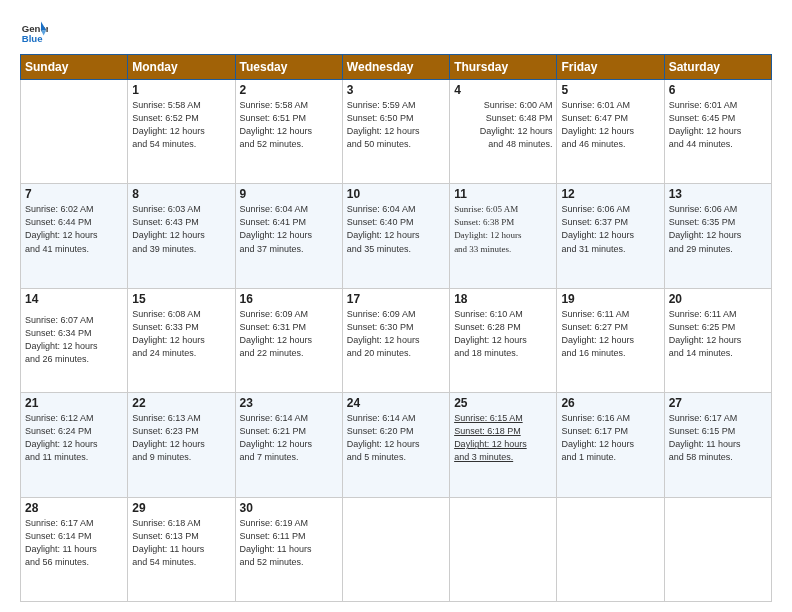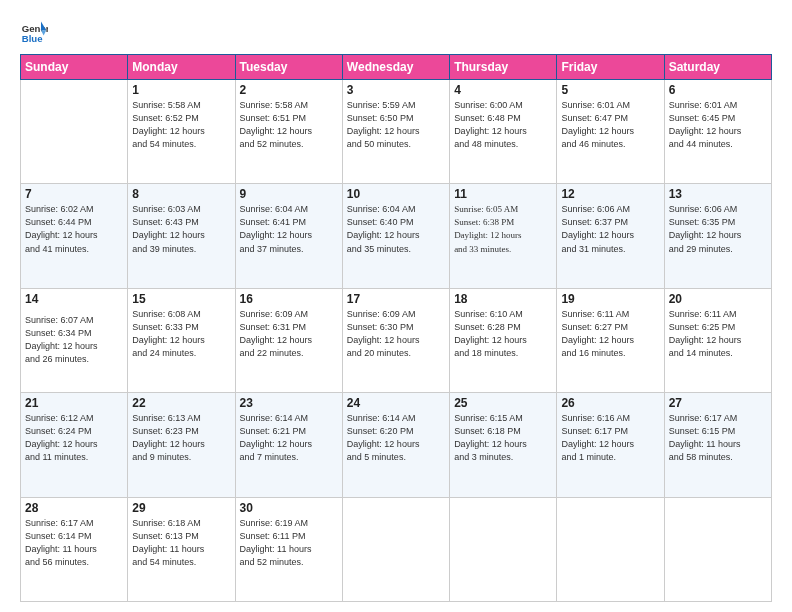--- a/index.html
+++ b/index.html
@@ -46,21 +46,21 @@
       color: #444;
       margin-top: 2px;
     }
     .calendar {
       width: 100%;
       border-collapse: collapse;
       flex: 1;
       table-layout: fixed;
     }
     .calendar thead th {
-      background: #ec4899;
+      background: #a16207;
       color: #fff;
       font-size: 12px;
       font-weight: bold;
       padding: 5px 4px;
       text-align: left;
       border: 1px solid #1e5a9a;
     }
     .calendar tbody td {
       border: 1px solid #ccc;
       vertical-align: top;
@@ -141,21 +141,21 @@
           </td>
           <td>
             <span class="day-num">3</span>
             <div class="day-info" style="white-space: pre-line;">Sunrise: 5:59 AM
 Sunset: 6:50 PM
 Daylight: 12 hours
 and 50 minutes.</div>
           </td>
           <td>
             <span class="day-num">4</span>
-            <div class="day-info" style="white-space: pre-line;">Sunrise: 6:00 AM
+            <div class="day-info" style="white-space: pre-line; text-align: right;">Sunrise: 6:00 AM
 Sunset: 6:48 PM
 Daylight: 12 hours
 and 48 minutes.</div>
           </td>
           <td>
             <span class="day-num">5</span>
             <div class="day-info" style="white-space: pre-line;">Sunrise: 6:01 AM
 Sunset: 6:47 PM
 Daylight: 12 hours
 and 46 minutes.</div>
@@ -294,21 +294,21 @@
           </td>
           <td>
             <span class="day-num">24</span>
             <div class="day-info" style="white-space: pre-line;">Sunrise: 6:14 AM
 Sunset: 6:20 PM
 Daylight: 12 hours
 and 5 minutes.</div>
           </td>
           <td>
             <span class="day-num">25</span>
-            <div class="day-info" style="white-space: pre-line;">Sunrise: 6:15 AM
+            <div class="day-info" style="white-space: pre-line; text-decoration: underline;">Sunrise: 6:15 AM
 Sunset: 6:18 PM
 Daylight: 12 hours
 and 3 minutes.</div>
           </td>
           <td>
             <span class="day-num">26</span>
             <div class="day-info" style="white-space: pre-line;">Sunrise: 6:16 AM
 Sunset: 6:17 PM
 Daylight: 12 hours
 and 1 minute.</div>

